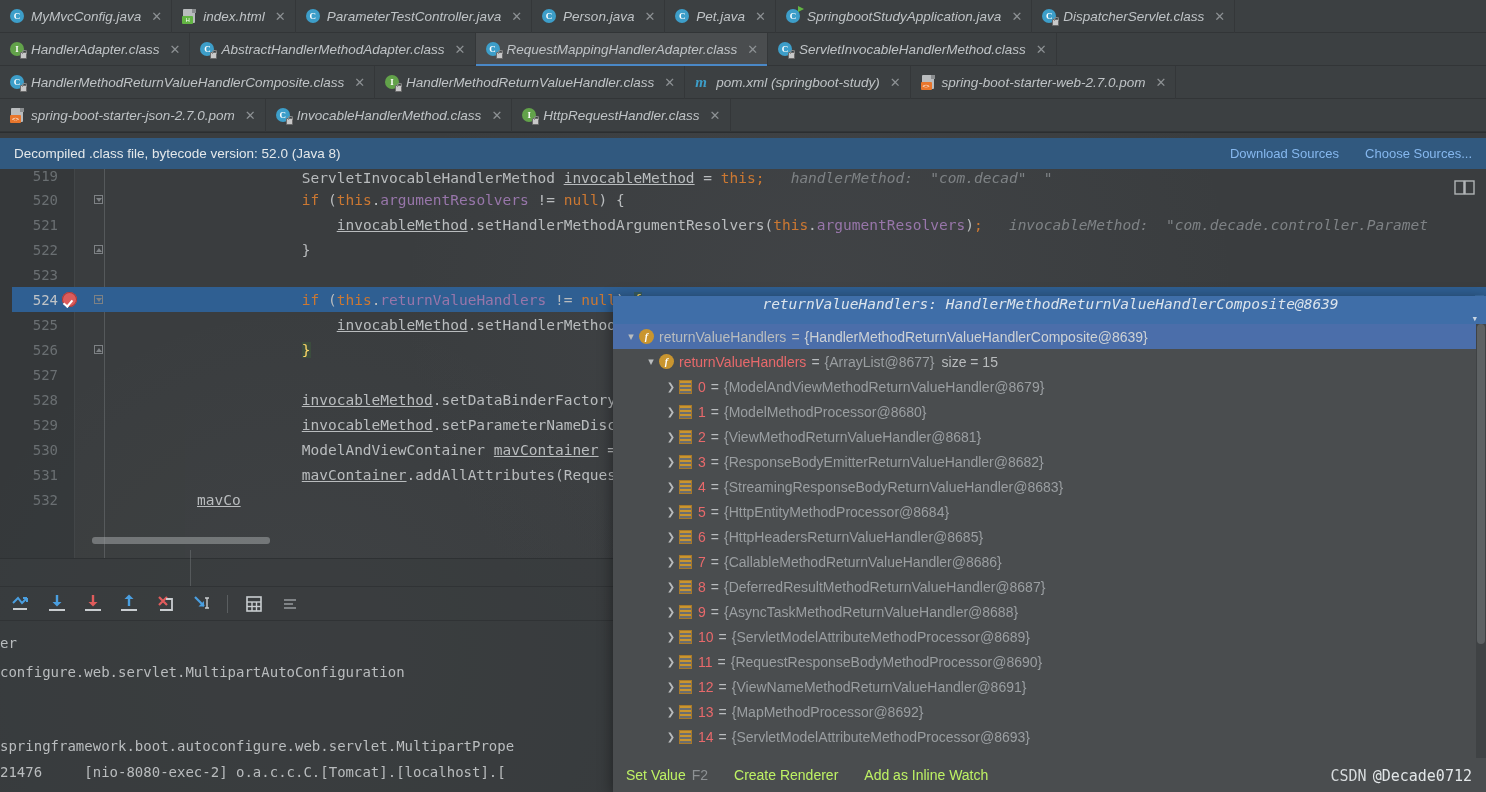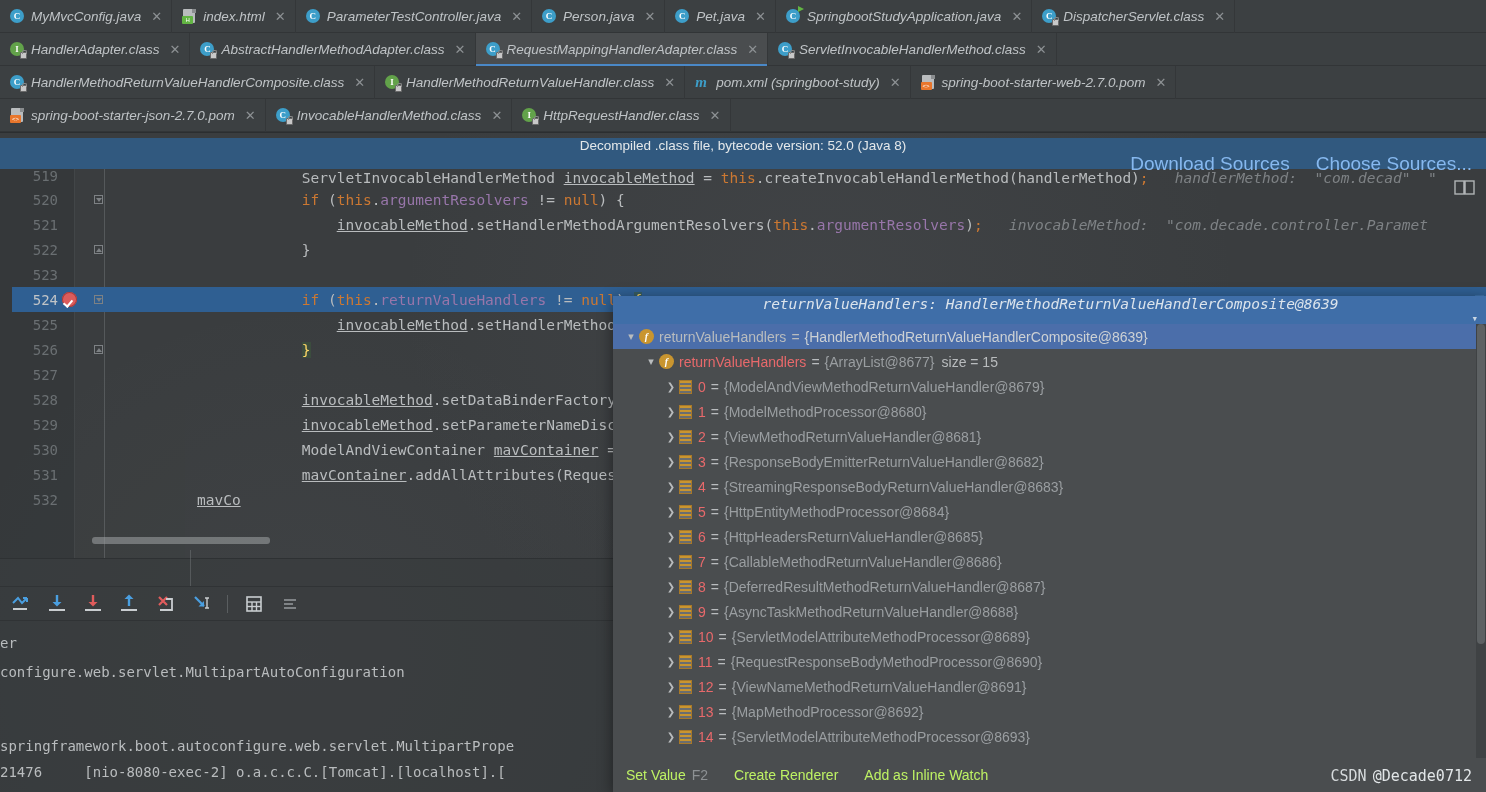--- a/index.html
+++ b/index.html
@@ -108,25 +108,24 @@
   }
 
   
   .notifbar {
     position: absolute; left: 0; top: 138px; width: 1486px; height: 31px;
     background: #31597f;
     display: flex; align-items: center;
     padding: 0 14px;
     font-size: 13.5px;
     color: #e4e8ea;
-    flex-direction: column;
   }
   .notifbar .links { margin-left: auto; display: flex; gap: 26px; }
   .notifbar .links a {
-    color: #86b8ef; text-decoration: none; font-size: 19px;
+    color: #86b8ef; text-decoration: none; font-size: 13px;
   }
 
   
   .editor {
     position: absolute; left: 0; top: 169px; width: 1486px; height: 389px;
     overflow: hidden;
     background: transparent;
   }
   .gutter {
     position: absolute; left: 0; top: 0; width: 75px; height: 389px;
@@ -526,21 +525,21 @@
   <div class="editor">
     <div class="gutter"></div>
     <div class="foldcol"></div>
     <div class="vline"></div>
 
     <div class="codearea">
 
       <div class="line" style="height:22px; margin-top:-4px;">
         <span class="num">519</span>
         <span class="code">
-          <span class="id">            ServletInvocableHandlerMethod </span><span class="idu">invocableMethod</span><span class="id"> = </span><span class="kw">this</span><span class="id">.createInvocableHandlerMethod(handlerMethod)</span><span class="semi">;</span><span class="hint">   handlerMethod:  "com.decad"  "</span>
+          <span class="id">            ServletInvocableHandlerMethod </span><span class="idu">invocableMethod</span><span class="id"> = </span><span class="kw">this</span><span class="semi">;</span><span class="hint">   handlerMethod:  "com.decad"  "</span>
         </span>
       </div>
 
       <div class="line">
         <span class="num">520</span>
         <span class="foldmark down"></span>
         <span class="code">
           <span class="id">            </span><span class="kw">if</span><span class="id"> (</span><span class="kw">this</span><span class="id">.</span><span class="fld">argumentResolvers</span><span class="id"> != </span><span class="kw">null</span><span class="id">) {</span>
         </span>
       </div>

